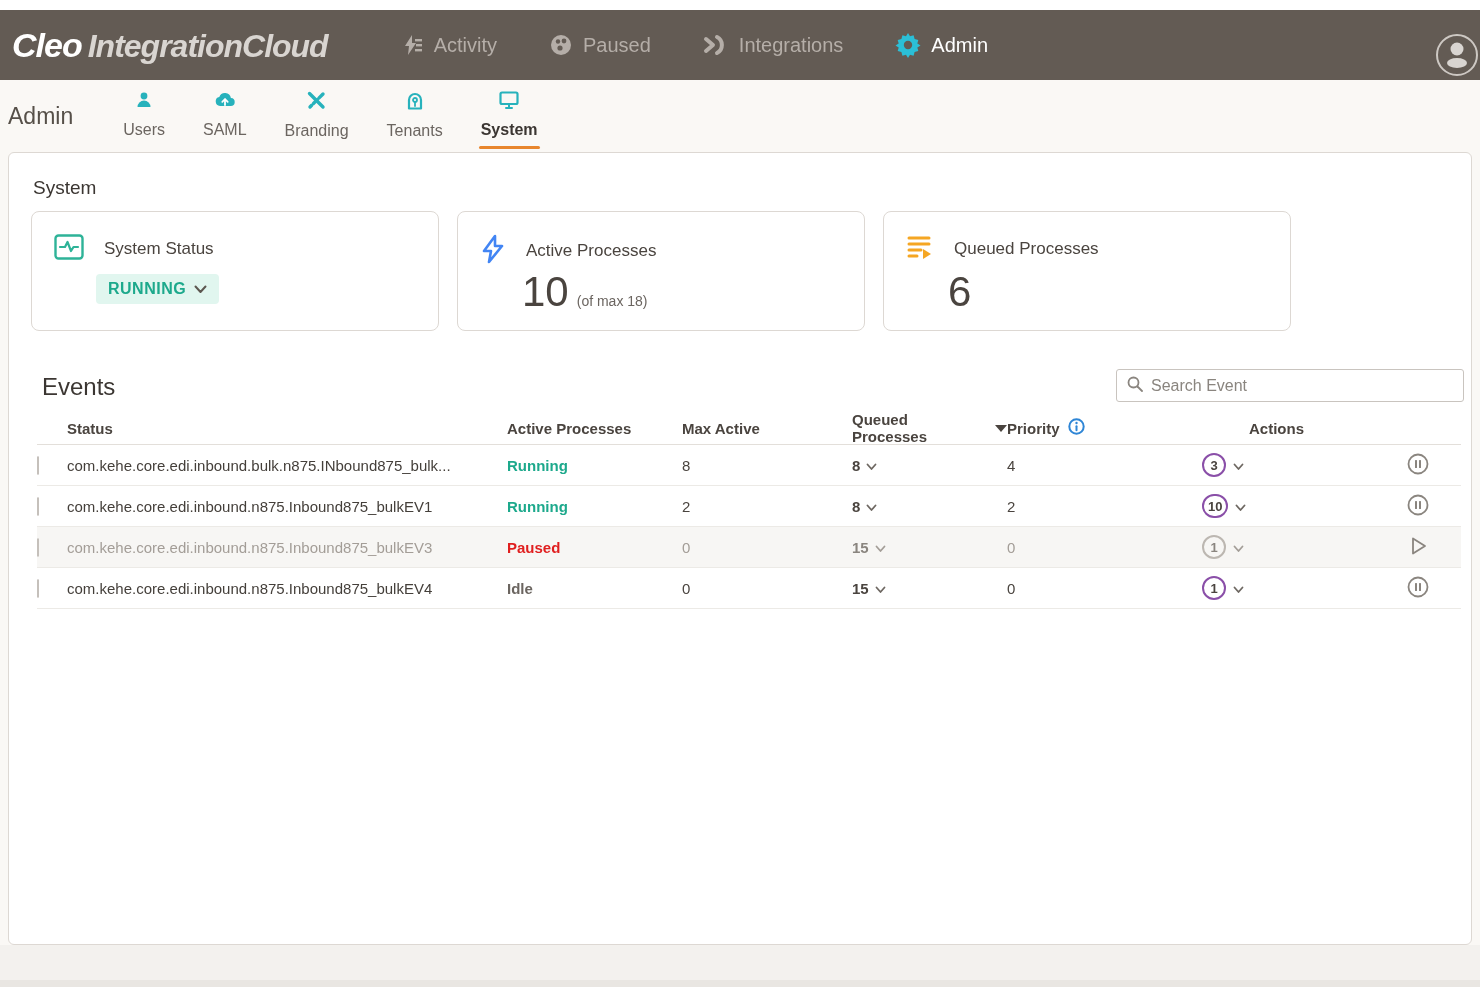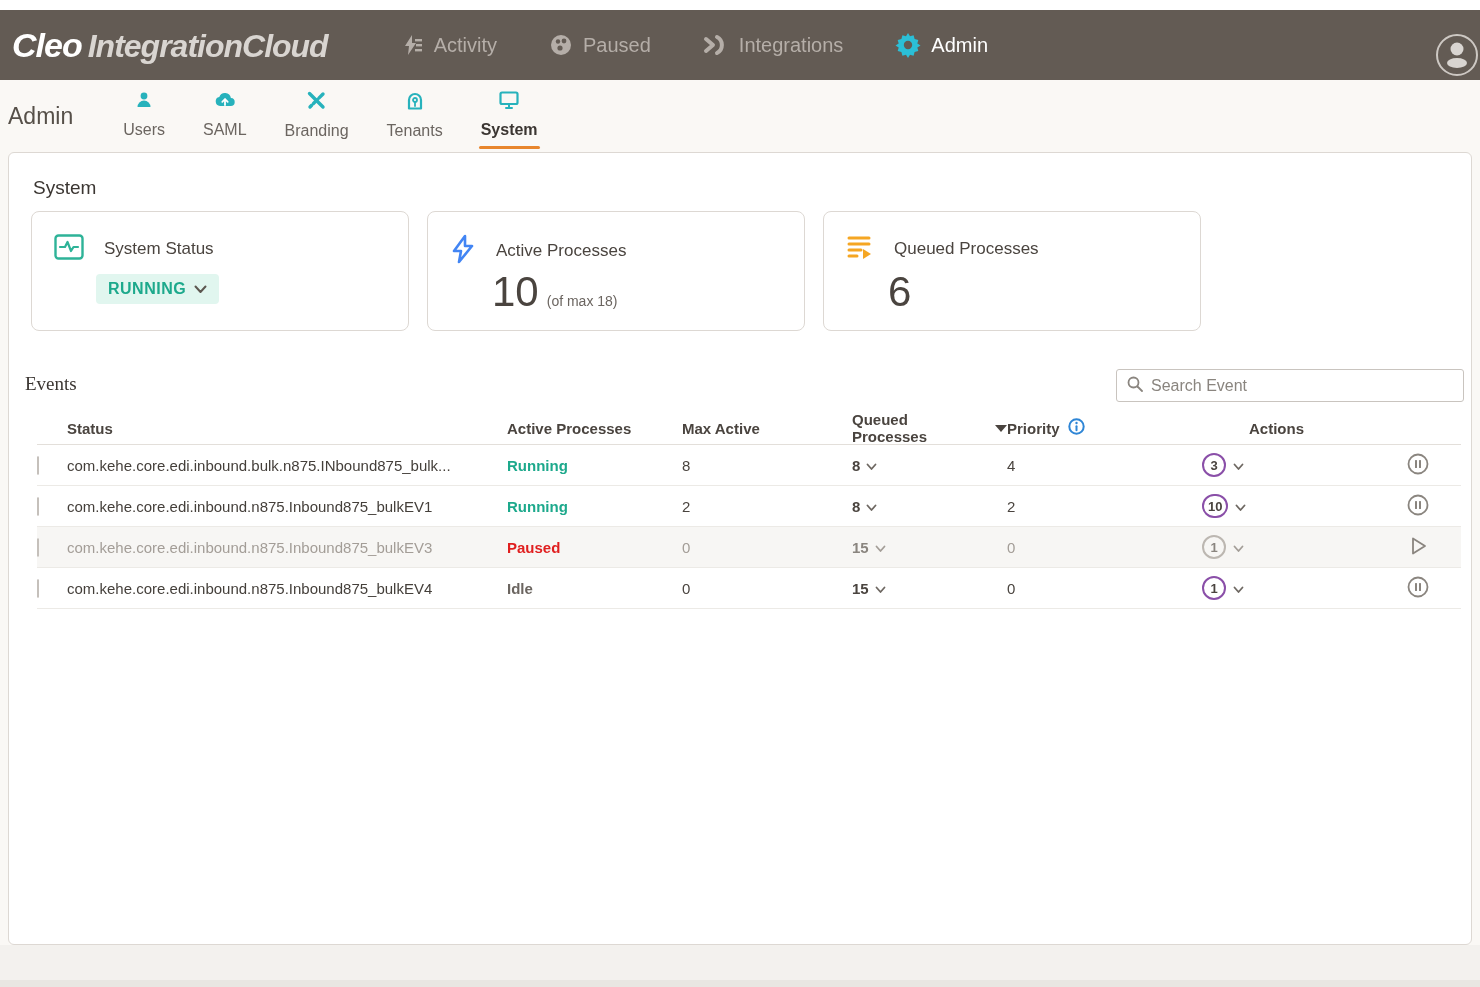--- a/index.html
+++ b/index.html
@@ -43,36 +43,36 @@
   }
   
   .panel {
     position:absolute; left:8px; top:152px; width:1464px; height:793px;
     background:#ffffff; border:1px solid #ddd8d3; border-radius:6px;
   }
   .panel-title { position:absolute; left:24px; top:24px; font-size:19px; color:#3b3632; }
   
   .cards { position:absolute; left:22px; top:58px; display:flex; gap:18px; }
   .card {
-    width:378px; height:120px; background:#ffffff;
+    width:408px; height:120px; background:#ffffff;
     border:1px solid #ddd8d3; border-radius:8px; position:relative;
   }
   .card-head { position:absolute; left:22px; top:22px; display:flex; align-items:center; gap:20px; }
   .card-title { font-size:17px; color:#4a443f; }
   .card-value-row { position:absolute; left:64px; top:56px; display:flex; align-items:baseline; gap:8px; }
   .card-value { font-size:42px; color:#4a443f; }
   .card-suffix { font-size:14px; color:#6b6560; }
   .status-pill {
     position:absolute; left:64px; top:62px;
     display:inline-flex; align-items:center; gap:8px;
     background:#e1f6ef; border-radius:4px; padding:6px 12px;
     font-size:16px; font-weight:bold; color:#1da98c; letter-spacing:0.5px; cursor:pointer;
   }
   
-  .events-title { position:absolute; left:16px; top:220px; font-size:19px; color:#3b3632;font-family:Liberation Serif, serif; }
+  .events-title { position:absolute; left:33px; top:220px; font-size:24px; color:#3b3632; }
   .search-box {
     position:absolute; right:7px; top:216px; width:348px; height:33px;
     border:1px solid #c9c4bf; border-radius:3px; background:#ffffff;
     display:flex; align-items:center; padding:0 10px; gap:8px;
   }
   .search-box input {
     border:none; outline:none; flex:1; font-size:16px; color:#4a443f;
     font-family:"Liberation Sans", sans-serif; background:transparent;
   }
   .search-box input::placeholder { color:#8a857f; }

